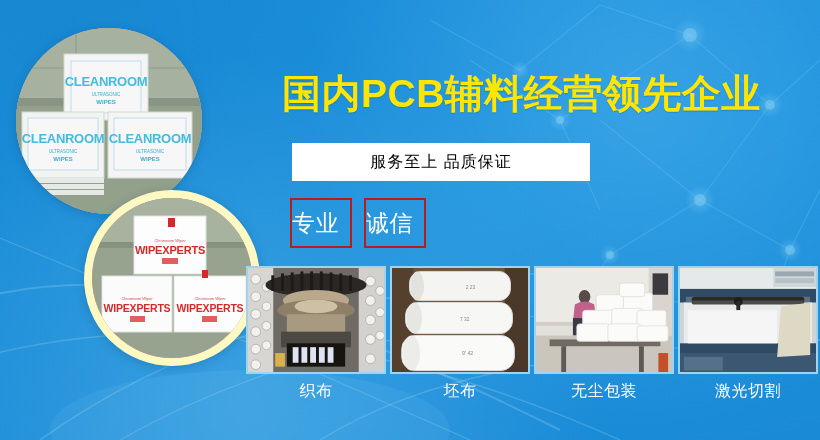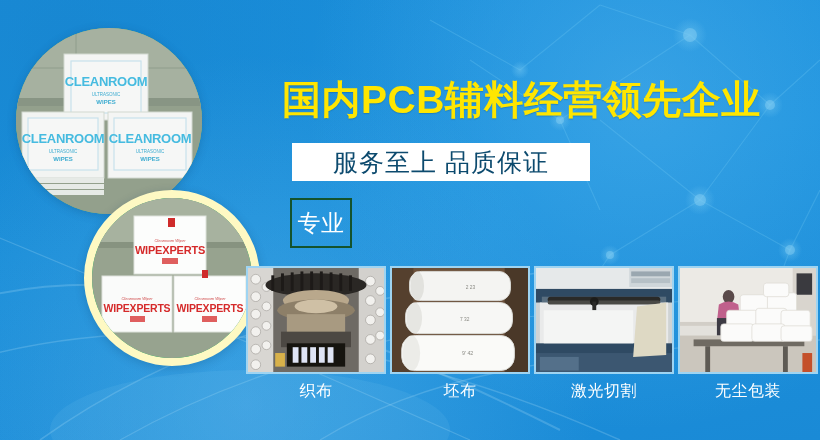--- a/index.html
+++ b/index.html
@@ -34,21 +34,21 @@
     inset: 0;
     width: 820px;
     height: 440px;
   }
 
   
   .circle-photo {
     position: absolute;
     border-radius: 50%;
     overflow: hidden;
-    background: #22c55e;
+    background: #fca5a5;
     box-shadow: 0 2px 10px rgba(0,50,90,0.22);
   }
   #circle-top {
     left: 16px;
     top: 28px;
     width: 186px;
     height: 186px;
   }
   #circle-bottom {
     left: 84px;
@@ -56,21 +56,21 @@
     width: 160px;
     height: 160px;
     border: 8px solid #fef9c3;
   }
   .circle-photo svg { display: block; width: 100%; height: 100%; }
 
   
   #headline {
     position: absolute;
     left: 282px;
-    top: 80px;
+    top: 74px;
     font-size: 39px;
     font-weight: bold;
     color: #ffe600;
     letter-spacing: 0.5px;
     line-height: 1;
     white-space: nowrap;
     text-shadow: 0 1px 1px rgba(0,60,110,0.25);
   }
 
   
@@ -79,44 +79,44 @@
     left: 292px;
     top: 143px;
     width: 298px;
     height: 38px;
     background: #ffffff;
     display: flex;
     align-items: center;
     justify-content: center;
   }
   #subtitle-text {
-    color: #0c4a6e;
-    font-size: 25px;
+    color: #000000;
+    font-size: 16px;
     font-weight: 500;
     letter-spacing: 1px;
     line-height: 1;
     white-space: nowrap;
     text-align: right;
   }
 
   
   #tag-row {
     position: absolute;
     left: 290px;
     top: 198px;
     display: flex;
     gap: 12px;
   }
   .tag-box {
     width: 62px;
     height: 50px;
-    border: 2px solid #14532d;
+    border: 2px solid #b91c1c;
     display: flex;
     align-items: center;
-    justify-content: center;
+    justify-content: flex-start;
     box-sizing: border-box;
   }
   .tag-label {
     color: #ffffff;
     font-size: 23px;
     line-height: 1;
     letter-spacing: 0.5px;
     white-space: nowrap;
   }
 
@@ -284,20 +284,23 @@
   <div id="headline">国内PCB辅料经营领先企业</div>
 
   <div id="subtitle-bar">
     <span id="subtitle-text">服务至上 品质保证</span>
   </div>
 
   <div id="tag-row">
     <div class="tag-box">
       <span class="tag-label">专业</span>
     </div>
+    <div class="tag-box">
+      <span class="tag-label">诚信</span>
+    </div>
   </div>
 
   <div id="thumb-strip">
 
     <div class="thumb-cell">
       <div class="thumb-photo">
         <svg viewBox="0 0 140 108" preserveAspectRatio="xMidYMid slice">
           <rect width="140" height="108" fill="#6e6a64"></rect>
           <rect x="0" y="0" width="26" height="108" fill="#d8d6d2"></rect>
           <rect x="114" y="0" width="26" height="108" fill="#d3d1cd"></rect>
@@ -377,20 +380,54 @@
             <text x="72" y="90" font-family="Liberation Sans, sans-serif" font-size="5.5" fill="#8a8a84">9' 42</text>
           </g>
         </svg>
       </div>
       <div class="thumb-caption">坯布</div>
     </div>
 
     <div class="thumb-cell">
       <div class="thumb-photo">
         <svg viewBox="0 0 140 108" preserveAspectRatio="xMidYMid slice">
+          <rect width="140" height="108" fill="#e3e1dc"></rect>
+          <rect x="0" y="0" width="140" height="58" fill="#eceae5"></rect>
+          <rect x="0" y="56" width="140" height="4" fill="#d2cec7"></rect>
+          <rect x="116" y="0" width="24" height="70" fill="#d9d5ce"></rect>
+          <rect x="120" y="6" width="16" height="22" fill="#3a3a3f"></rect>
+          <g>
+            <ellipse cx="50" cy="30" rx="6" ry="7" fill="#5a4a4a"></ellipse>
+            <path d="M40 38 q10 -6 20 0 l2 18 q-12 5 -24 0 Z" fill="#c0608c"></path>
+            <rect x="38" y="52" width="26" height="18" fill="#3d3b44"></rect>
+          </g>
+          <rect x="0" y="70" width="140" height="38" fill="#cbc6bd"></rect>
+          <rect x="14" y="74" width="114" height="7" fill="#6f6a62"></rect>
+          <rect x="26" y="81" width="5" height="27" fill="#5e5a54"></rect>
+          <rect x="106" y="81" width="5" height="27" fill="#5e5a54"></rect>
+          <g fill="#fbfbfa" stroke="#dedcd6" stroke-width="0.8">
+            <rect x="62" y="28" width="30" height="20" rx="3"></rect>
+            <rect x="90" y="26" width="30" height="22" rx="3"></rect>
+            <rect x="48" y="44" width="32" height="22" rx="3"></rect>
+            <rect x="78" y="42" width="32" height="24" rx="3"></rect>
+            <rect x="104" y="44" width="30" height="24" rx="3"></rect>
+            <rect x="42" y="58" width="34" height="18" rx="3"></rect>
+            <rect x="74" y="58" width="34" height="18" rx="3"></rect>
+            <rect x="104" y="60" width="32" height="16" rx="3"></rect>
+            <rect x="86" y="16" width="26" height="14" rx="3"></rect>
+          </g>
+          <rect x="126" y="88" width="10" height="20" fill="#c4502a"></rect>
+        </svg>
+      </div>
+      <div class="thumb-caption">无尘包装</div>
+    </div>
+
+    <div class="thumb-cell">
+      <div class="thumb-photo">
+        <svg viewBox="0 0 140 108" preserveAspectRatio="xMidYMid slice">
           <rect width="140" height="108" fill="#cfd3d4"></rect>
           <rect x="0" y="0" width="140" height="24" fill="#e6e9ea"></rect>
           <rect x="96" y="0" width="44" height="20" fill="#cfd6da"></rect>
           <rect x="98" y="4" width="40" height="5" fill="#9aa7b0"></rect>
           <rect x="98" y="11" width="40" height="5" fill="#b6c0c6"></rect>
           <rect x="0" y="22" width="140" height="14" fill="#2f4a63"></rect>
           <rect x="6" y="30" width="128" height="10" fill="#5a6f80"></rect>
           <rect x="4" y="36" width="132" height="46" fill="#e9eaea"></rect>
           <rect x="12" y="30" width="116" height="6" rx="3" fill="#2a2a28"></rect>
           <rect x="12" y="34" width="116" height="4" rx="2" fill="#4a4a46"></rect>
@@ -399,49 +436,15 @@
           <rect x="0" y="78" width="140" height="14" fill="#2f4a63"></rect>
           <rect x="0" y="88" width="140" height="20" fill="#3c5771"></rect>
           <rect x="4" y="92" width="40" height="14" fill="#54708a"></rect>
           <path d="M104 40 L134 36 L134 90 L100 92 Z" fill="#ded9c4"></path>
           <rect x="8" y="44" width="92" height="34" fill="#f4f5f4"></rect>
         </svg>
       </div>
       <div class="thumb-caption">激光切割</div>
     </div>
 
-    <div class="thumb-cell">
-      <div class="thumb-photo">
-        <svg viewBox="0 0 140 108" preserveAspectRatio="xMidYMid slice">
-          <rect width="140" height="108" fill="#e3e1dc"></rect>
-          <rect x="0" y="0" width="140" height="58" fill="#eceae5"></rect>
-          <rect x="0" y="56" width="140" height="4" fill="#d2cec7"></rect>
-          <rect x="116" y="0" width="24" height="70" fill="#d9d5ce"></rect>
-          <rect x="120" y="6" width="16" height="22" fill="#3a3a3f"></rect>
-          <g>
-            <ellipse cx="50" cy="30" rx="6" ry="7" fill="#5a4a4a"></ellipse>
-            <path d="M40 38 q10 -6 20 0 l2 18 q-12 5 -24 0 Z" fill="#c0608c"></path>
-            <rect x="38" y="52" width="26" height="18" fill="#3d3b44"></rect>
-          </g>
-          <rect x="0" y="70" width="140" height="38" fill="#cbc6bd"></rect>
-          <rect x="14" y="74" width="114" height="7" fill="#6f6a62"></rect>
-          <rect x="26" y="81" width="5" height="27" fill="#5e5a54"></rect>
-          <rect x="106" y="81" width="5" height="27" fill="#5e5a54"></rect>
-          <g fill="#fbfbfa" stroke="#dedcd6" stroke-width="0.8">
-            <rect x="62" y="28" width="30" height="20" rx="3"></rect>
-            <rect x="90" y="26" width="30" height="22" rx="3"></rect>
-            <rect x="48" y="44" width="32" height="22" rx="3"></rect>
-            <rect x="78" y="42" width="32" height="24" rx="3"></rect>
-            <rect x="104" y="44" width="30" height="24" rx="3"></rect>
-            <rect x="42" y="58" width="34" height="18" rx="3"></rect>
-            <rect x="74" y="58" width="34" height="18" rx="3"></rect>
-            <rect x="104" y="60" width="32" height="16" rx="3"></rect>
-            <rect x="86" y="16" width="26" height="14" rx="3"></rect>
-          </g>
-          <rect x="126" y="88" width="10" height="20" fill="#c4502a"></rect>
-        </svg>
-      </div>
-      <div class="thumb-caption">无尘包装</div>
-    </div>
-
   </div>
 
 </div>
 
 </body></html>

